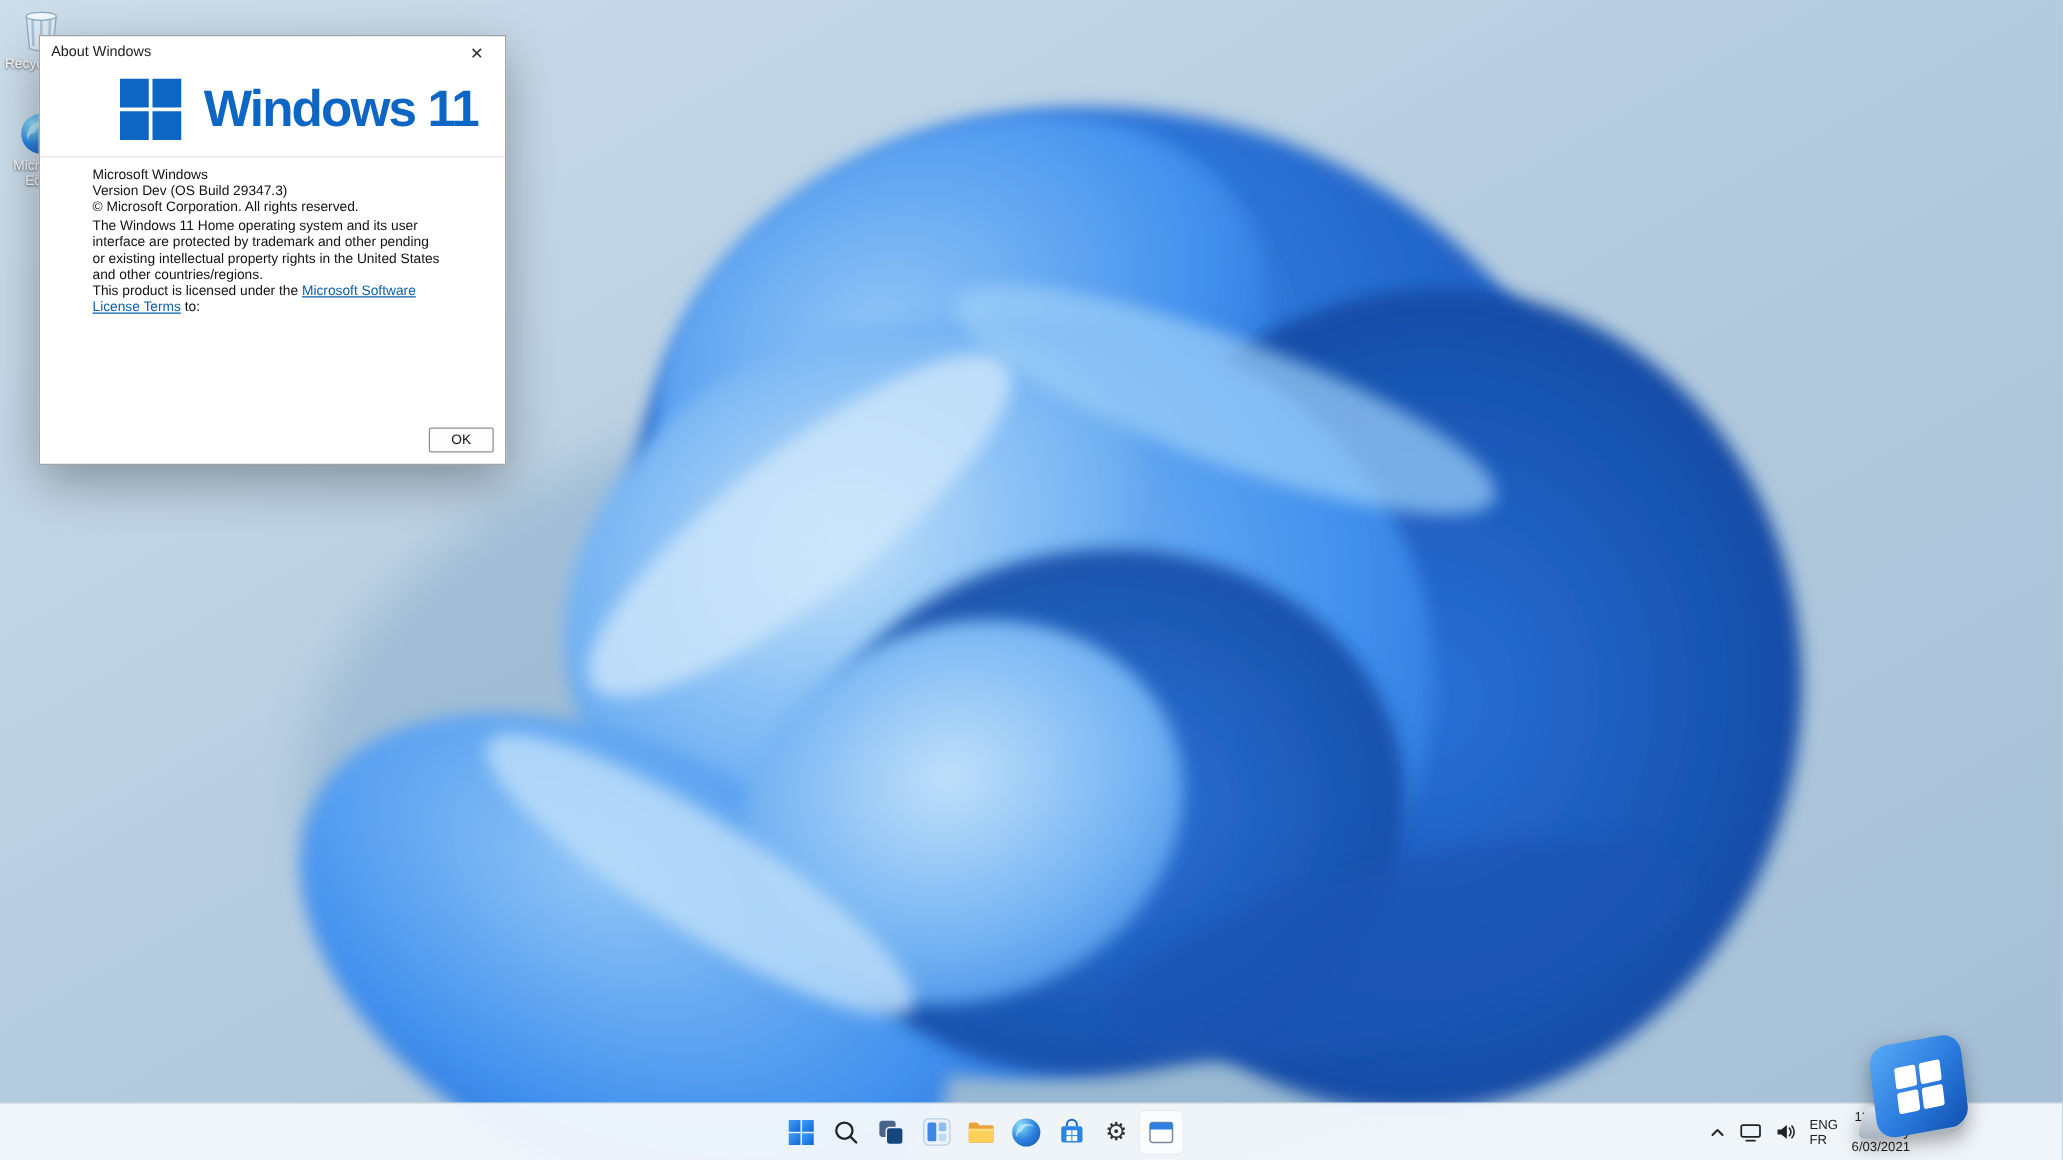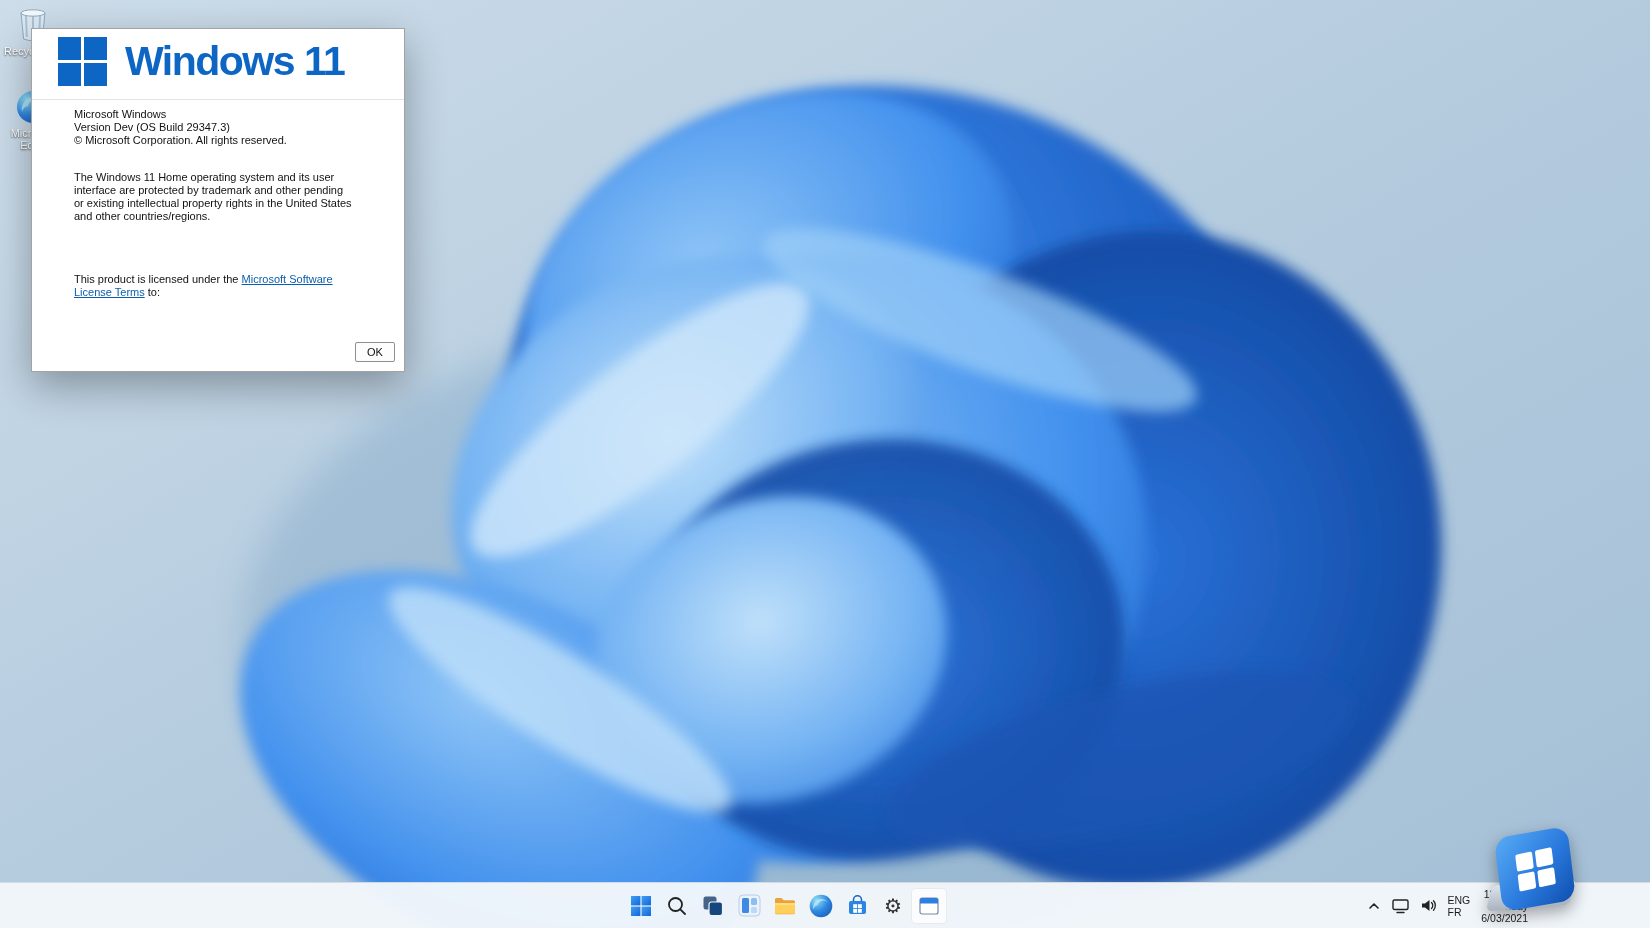--- a/index.html
+++ b/index.html
@@ -15,30 +15,30 @@
   #icon-recycle{left:2px;top:6px}
   #icon-edge{left:2px;top:90px}
 
   
   .dialog{position:absolute;left:31px;top:28px;width:374px;height:344px;background:#fff;border:1px solid #a3a3a3;
           box-shadow:0 14px 38px rgba(0,0,0,.32);z-index:20;font-size:11px}
   .titlebar{height:26px;display:flex;align-items:center;padding-left:9px;position:relative}
   .dlg-title{font-size:11.5px;color:#1b1b1b}
   .dlg-close{position:absolute;right:0;top:0;width:45px;height:26px;display:flex;align-items:center;justify-content:center;
              font-size:13px;color:#333}
-  .brandrow{display:flex;align-items:center;gap:18px;padding:8px 0 0 26px}
+  .brandrow{display:flex;align-items:center;gap:18px;padding:8px 0 0 64px}
   .flag{display:grid;grid-template-columns:23px 23px;grid-template-rows:23px 23px;gap:3px}
   .flag div{background:#0e66c4}
   .wordmark{font-size:41px;font-weight:700;color:#0e66c4;letter-spacing:-1.5px;line-height:1;white-space:nowrap}
   .sep{height:1px;background:#e4e4e4;margin-top:13px}
   .dlg-body{padding:8px 52px 0 42px;line-height:13px}
-  .para{margin-top:24px}
-  .license{margin-top:50px}
+  .para{margin-top:2px}
+  .license{}
   .license a{color:#0b5fae;text-decoration:underline}
-  .ok-btn{position:absolute;right:9px;bottom:9px;width:40px;height:20px;background:#fdfdfd;border:1px solid #8f8f8f;
+  .ok-btn{position:absolute;right:9px;bottom:9px;width:52px;height:20px;background:#fdfdfd;border:1px solid #8f8f8f;
           border-radius:2px;font-size:11px;font-family:"Liberation Sans",sans-serif;color:#111;display:flex;align-items:center;justify-content:center}
 
   
   .taskbar{position:absolute;left:0;right:0;bottom:0;height:46px;background:rgba(243,247,251,.96);
            border-top:1px solid rgba(110,130,150,.22);z-index:30}
   .tb-center{position:absolute;left:50%;top:0;height:100%;display:flex;align-items:center;transform:translateX(-50%);
              margin-left:-40px;gap:0}
   .tb-btn{width:36px;height:36px;border-radius:5px;display:flex;align-items:center;justify-content:center}
   .tb-btn.active{background:rgba(255,255,255,.72);box-shadow:inset 0 0 0 1px rgba(0,0,0,.07)}
   .gear-glyph{font-size:20px;line-height:20px;color:#333}
@@ -126,20 +126,24 @@
           <stop offset="1" stop-color="#1250b0"></stop>
     </radialGradient>
       </defs>
     <circle cx="17" cy="17" r="16" fill="url(#eg1)"></circle>
     <path d="M6 22 a12 12 0 0 1 22 -9 a9 9 0 0 0 -16 3 a8 8 0 0 0 -6 6 z" fill="#bfeafa" opacity="0.75"></path>
   </svg>
   <div class="dlabel">Microsoft Edge</div>
 </div>
 
 <div class="dialog">
+  <div class="titlebar">
+    <span class="dlg-title">About Windows</span>
+    <span class="dlg-close">✕</span>
+  </div>
 
   <div class="brandrow">
     <div class="flag">
         <div></div>
         <div></div>
         <div></div>
         <div></div>
       </div>
     <div class="wordmark">Windows 11</div>
   </div>

